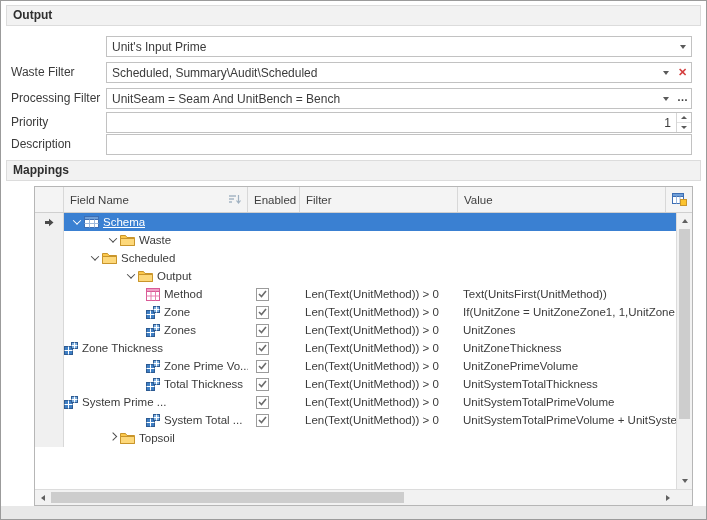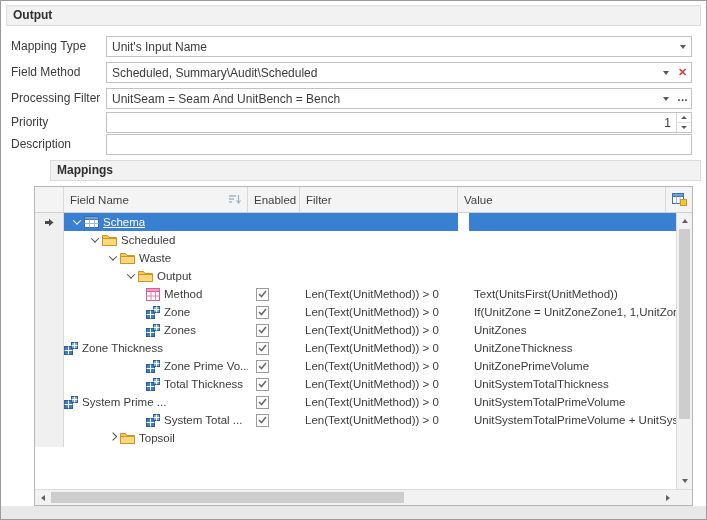--- a/index.html
+++ b/index.html
@@ -6,21 +6,21 @@
   body { background:#f0f0f0; font-family:"Liberation Sans", sans-serif; }
   .window {
     position:relative; width:707px; height:520px; background:#ffffff;
     border:1px solid #9b9b9b; overflow:hidden; font-size:12px; color:#3b3b3b;
   }
   .group-header {
     position:absolute; left:5px; right:5px; height:21px; background:#f2f2f2;
     border:1px solid #dcdcdc; font-weight:bold; line-height:19px; padding-left:6px; color:#2f2f2f;
   }
   #output-header { top:4px; }
-  #mappings-header { top:159px;margin-left:44px; }
+  #mappings-header { top:159px; }
 
   
   .form-row { position:absolute; left:10px; right:14px; height:21px; }
   .fr-0{top:35px}.fr-1{top:61px}.fr-2{top:87px}.fr-3{top:111px}.fr-4{top:133px}
   .form-label { position:absolute; left:0; top:0; line-height:21px; }
   .editor {
     position:absolute; left:95px; right:0; top:0; height:21px;
     border:1px solid #c2c2c2; background:#fff; display:flex; align-items:center;
   }
   .editor-text { flex:1; padding:0 5px; white-space:nowrap; overflow:hidden; }
@@ -49,21 +49,21 @@
   .hc-value { flex:1; }
   .hc-btn { flex:0 0 26px; border-right:none; justify-content:center; padding:0; cursor:pointer; }
 
   .grid-body { flex:1; position:relative; overflow:hidden; background:#fff; }
   .g-row { display:flex; height:18px; align-items:stretch; }
   .cell { overflow:hidden; white-space:nowrap; display:flex; align-items:center; }
   .c-ind { flex:0 0 29px; background:#f0f0f0; border-right:1px solid #d8d8d8; justify-content:center; }
   .c-name { flex:0 0 184px; }
   .c-enabled { flex:0 0 52px; padding-left:8px; }
   .c-filter { flex:0 0 158px; padding:0 5px; }
-  .c-value { flex:1; padding:0 5px;margin-left:11px; }
+  .c-value { flex:1; padding:0 5px; }
 
   .g-row.sel .c-name, .g-row.sel .c-enabled, .g-row.sel .c-filter, .g-row.sel .c-value { background:#3a80d2; color:#fff; }
   .g-row.sel .nm { color:#fff; text-decoration:underline; }
   .g-row.sel .chev::before { border-color:#fff; }
 
   .chev { width:14px; flex:0 0 14px; display:flex; align-items:center; justify-content:center; cursor:pointer; }
   .chev::before { content:""; width:5px; height:5px; border-right:1.4px solid #4a4a4a; border-bottom:1.4px solid #4a4a4a; transform:rotate(45deg) translate(-1px,-1px); }
   .chev.right::before { transform:rotate(-45deg) translate(1px,-1px); }
   .icon { flex:0 0 auto; margin-right:4px; display:flex; }
   .nm { overflow:hidden; white-space:nowrap; }
@@ -136,31 +136,30 @@
   </symbol>
 </svg>
 
 <div class="window">
 
   <div class="group-header" id="output-header">
     <span>Output</span>
   </div>
 
   <div class="form-row fr-0">
-    <span class="form-label">Mapping Type</span>
     <div class="editor">
-      <span class="editor-text">Unit's Input Name</span>
+      <span class="editor-text">Unit's Input Prime</span>
       <span class="ed-btn">
           <span class="tri-down"></span>
         </span>
     </div>
   </div>
 
   <div class="form-row fr-1">
-    <span class="form-label">Field Method</span>
+    <span class="form-label">Waste Filter</span>
     <div class="editor">
       <span class="editor-text">Scheduled, Summary\Audit\Scheduled</span>
       <span class="ed-btn">
           <span class="tri-down"></span>
         </span>
       <span class="ed-btn clear-btn">✕</span>
     </div>
   </div>
 
   <div class="form-row fr-2">
@@ -243,44 +242,44 @@
             </span>
           <span class="nm">Schema</span>
         </div>
         <div class="cell c-enabled"></div>
         <div class="cell c-filter"></div>
         <div class="cell c-value"></div>
       </div>
 
       <div class="g-row">
         <div class="cell c-ind"></div>
-        <div class="cell c-name" style="padding-left:24px">
+        <div class="cell c-name" style="padding-left:42px">
           <span class="chev"></span>
           <span class="icon">
               <svg width="15" height="12">
                 <use href="#i-folder"></use>
               </svg>
             </span>
-          <span class="nm">Scheduled</span>
+          <span class="nm">Waste</span>
         </div>
         <div class="cell c-enabled"></div>
         <div class="cell c-filter"></div>
         <div class="cell c-value"></div>
       </div>
 
       <div class="g-row">
         <div class="cell c-ind"></div>
-        <div class="cell c-name" style="padding-left:42px">
+        <div class="cell c-name" style="padding-left:24px">
           <span class="chev"></span>
           <span class="icon">
               <svg width="15" height="12">
                 <use href="#i-folder"></use>
               </svg>
             </span>
-          <span class="nm">Waste</span>
+          <span class="nm">Scheduled</span>
         </div>
         <div class="cell c-enabled"></div>
         <div class="cell c-filter"></div>
         <div class="cell c-value"></div>
       </div>
 
       <div class="g-row">
         <div class="cell c-ind"></div>
         <div class="cell c-name" style="padding-left:60px">
           <span class="chev"></span>

